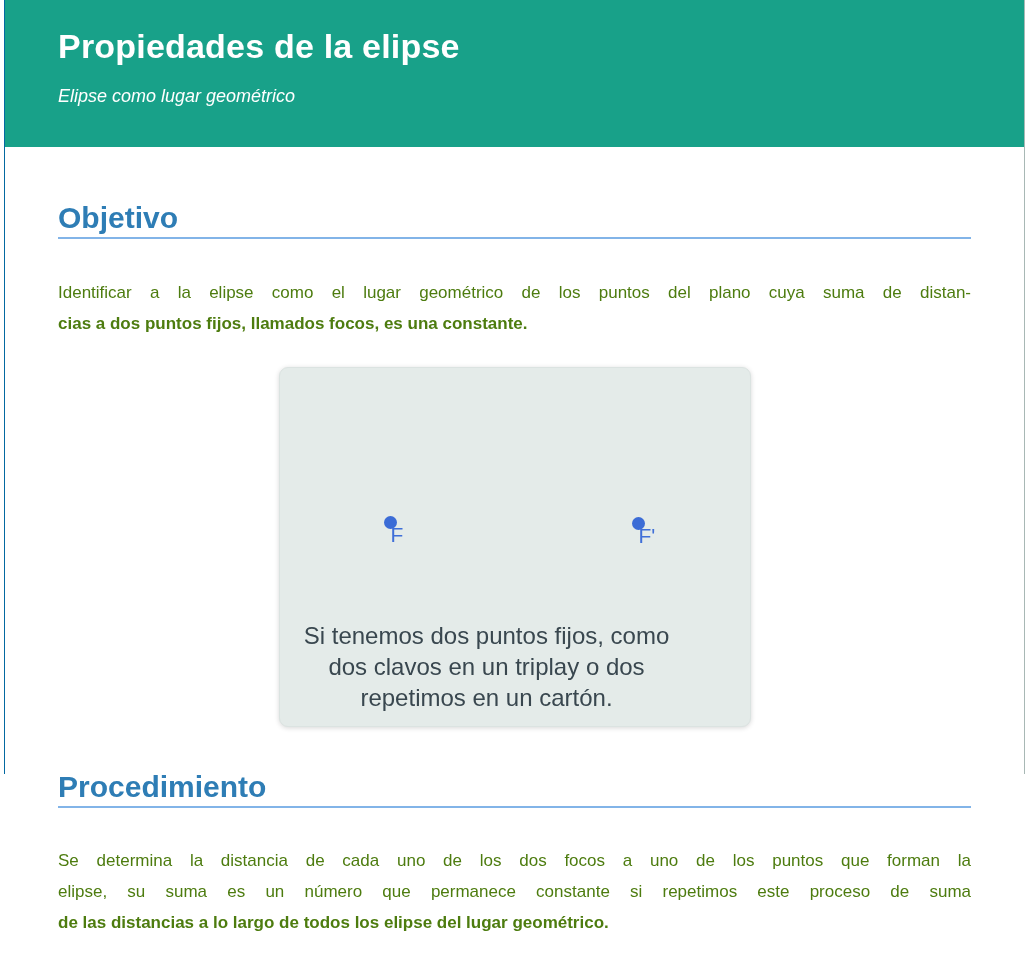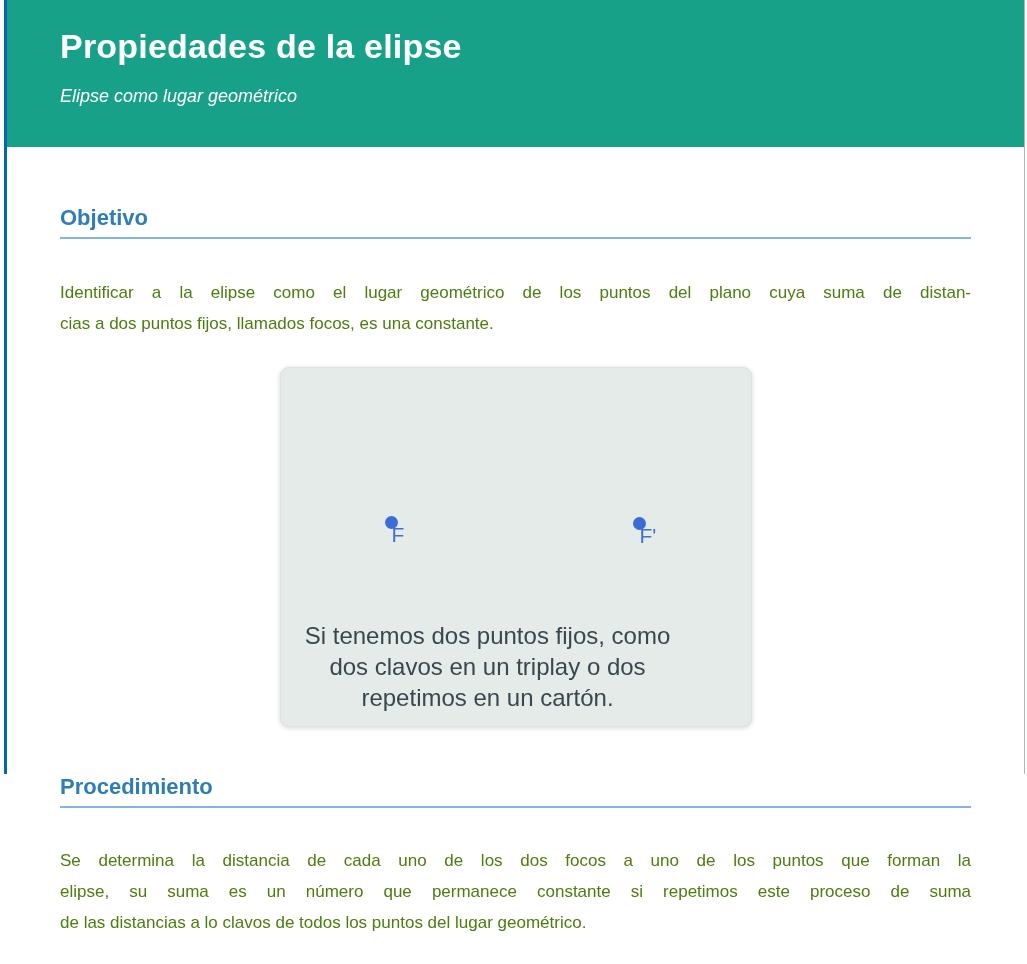--- a/index.html
+++ b/index.html
@@ -9,21 +9,21 @@
     height: 964px;
     font-family: "Liberation Sans", sans-serif;
     overflow: hidden;
   }
   .card {
     position: relative;
     margin-left: 4px;
     margin-right: 2px;
     height: 774px;
     background: #ffffff;
-    border-left: 3px solid #0369a1;
+    border-left: 1px solid #0369a1;
     border-right: 1px solid #a8b8b5;
   }
   
   .header {
     height: 147px;
     background: #18a189;
     padding: 24px 53px 0 53px;
   }
   .header .title {
     font-size: 34px;
@@ -35,38 +35,38 @@
   .header .subtitle {
     margin-top: 14px;
     font-size: 18px;
     line-height: 28px;
     font-style: italic;
     color: #ffffff;
   }
   
   .content { padding: 0 53px; }
   .section-heading {
-    font-size: 22px;
+    font-size: 30px;
     line-height: 31px;
     font-weight: bold;
     color: #2e7db5;
     padding-bottom: 4px;
     border-bottom: 2px solid #82b4e8;
   }
   .section-heading.objetivo { margin-top: 55px; }
   .section-heading.procedimiento { margin-top: 44px; }
   .paragraph {
     color: #4d7c0f;
     font-size: 17px;
     line-height: 31px;
   }
   .paragraph.p1 { margin-top: 38px; }
   .paragraph.p2 { margin-top: 37px; }
   .pline { text-align: justify; text-align-last: justify; white-space: nowrap; }
-  .pline.last { text-align-last: auto; white-space: normal; }
+  .pline.last { text-align-last: auto; white-space: normal; font-weight: bold; }
   
   .applet-panel {
     position: relative;
     width: 472px;
     height: 360px;
     margin: 28px auto 0 auto;
     background: #e4ebe9;
     border: 1px solid #dbe3e1;
     border-radius: 9px;
     box-shadow: 0 1px 5px rgba(0,0,0,0.16);
@@ -135,17 +135,17 @@
         <div>repetimos en un cartón.</div>
       </div>
 
     </div>
 
     <div class="section-heading procedimiento">Procedimiento</div>
 
     <div class="paragraph p2">
       <div class="pline">Se determina la distancia de cada uno de los dos focos a uno de los puntos que forman la</div>
       <div class="pline">elipse, su suma es un número que permanece constante si repetimos este proceso de suma</div>
-      <div class="pline last">de las distancias a lo clavos de todos los puntos del lugar geométrico.</div>
+      <div class="pline last">de las distancias a lo largo de todos los elipse del lugar geométrico.</div>
     </div>
 
   </div>
 </div>
 
 </body></html>

